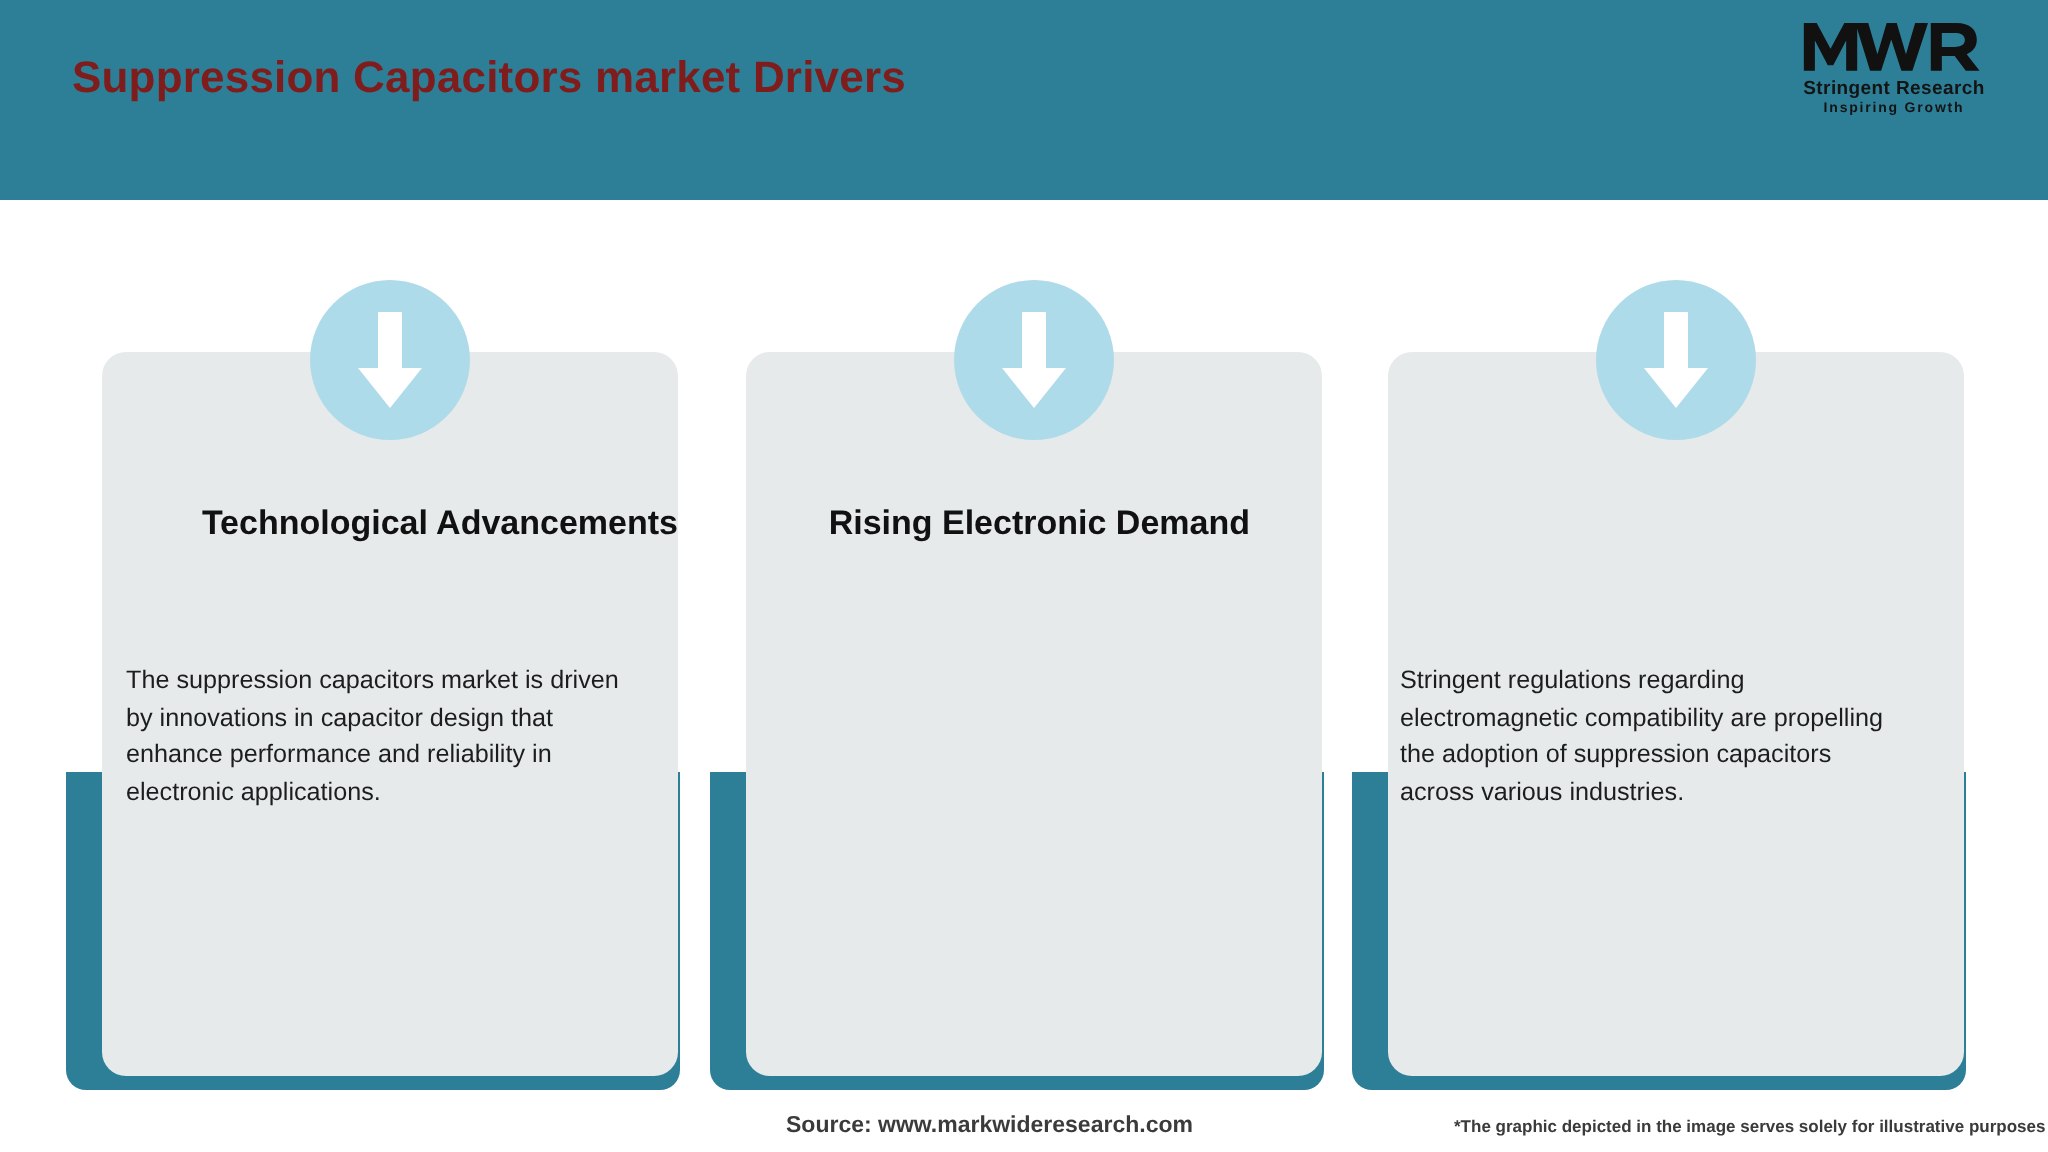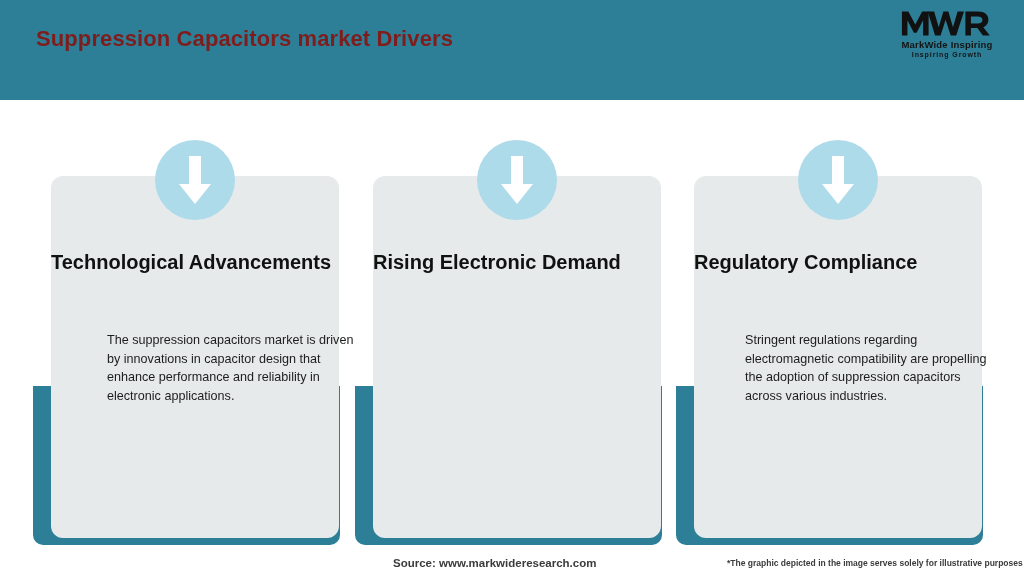--- a/index.html
+++ b/index.html
@@ -95,22 +95,22 @@
     position: absolute;
     background: #e6eaeb;
     border-radius: 12px;
     box-sizing: border-box;
   }
 
   .card-title {
     position: absolute;
     left: 0;
     width: 100%;
-    text-align: left;
-    font-size: 20px;
+    text-align: right;
+    font-size: 17px;
     font-weight: bold;
     color: #111111;
     line-height: 18px;
   }
 
   .card-body {
     position: absolute;
     font-size: 12.6px;
     color: #1d1d1d;
     line-height: 18.5px;
@@ -164,34 +164,34 @@
     <svg id="logo-mark" viewBox="0 0 200 62" xmlns="http://www.w3.org/2000/svg">
       <g fill="#111111">
 
         <path d="M2 58 L2 6 L16 6 L31 34 L46 6 L60 6 L60 58 L48 58 L48 25 L34 52 L28 52 L14 25 L14 58 Z"></path>
 
         <path d="M58 6 L72 6 L82 40 L92 6 L103 6 L113 40 L123 6 L137 6 L120 58 L108 58 L97 24 L86 58 L74 58 Z"></path>
 
         <path d="M140 58 L140 6 L168 6 C182 6 190 13 190 24 C190 32 186 37 179 40 L193 58 L178 58 L166 42 L152 42 L152 58 Z M152 17 L152 32 L166 32 C172 32 177 30 177 24.5 C177 19 172 17 166 17 Z"></path>
       </g>
     </svg>
-    <div id="logo-name">MarkWide Inspiring</div>
+    <div id="logo-name">Stringent Research</div>
     <div id="logo-tagline">Inspiring Growth</div>
   </div>
 
   <div class="driver-group">
     <div class="frame" style="left:33px; top:386px; width:307px; height:159px;"></div>
     <div class="card" style="left:51px; top:176px; width:288px; height:362px;"></div>
     <div class="badge" style="left:155px; top:140px;">
       <svg width="40" height="52" viewBox="0 0 40 52" xmlns="http://www.w3.org/2000/svg">
         <path d="M14 2 L26 2 L26 30 L36 30 L20 50 L4 30 L14 30 Z" fill="#ffffff"></path>
       </svg>
     </div>
     <div class="card-title" style="left:51px; width:288px; top:253px;">Technological Advancements</div>
-    <div class="card-body" style="left:63px; top:331px; width:262px;margin-left:44px;">The suppression capacitors market is driven by innovations in capacitor design that enhance performance and reliability in electronic applications.</div>
+    <div class="card-body" style="left:63px; top:331px; width:262px;">The suppression capacitors market is driven by innovations in capacitor design that enhance performance and reliability in electronic applications.</div>
   </div>
 
   <div class="driver-group">
     <div class="frame" style="left:355px; top:386px; width:307px; height:159px;"></div>
     <div class="card" style="left:373px; top:176px; width:288px; height:362px;"></div>
     <div class="badge" style="left:477px; top:140px;">
       <svg width="40" height="52" viewBox="0 0 40 52" xmlns="http://www.w3.org/2000/svg">
         <path d="M14 2 L26 2 L26 30 L36 30 L20 50 L4 30 L14 30 Z" fill="#ffffff"></path>
       </svg>
     </div>
@@ -199,20 +199,19 @@
   </div>
 
   <div class="driver-group">
     <div class="frame" style="left:676px; top:386px; width:307px; height:159px;"></div>
     <div class="card" style="left:694px; top:176px; width:288px; height:362px;"></div>
     <div class="badge" style="left:798px; top:140px;">
       <svg width="40" height="52" viewBox="0 0 40 52" xmlns="http://www.w3.org/2000/svg">
         <path d="M14 2 L26 2 L26 30 L36 30 L20 50 L4 30 L14 30 Z" fill="#ffffff"></path>
       </svg>
     </div>
-    <div class="card-title" style="left:694px; width:288px; top:253px;">Regulatory Compliance</div>
-    <div class="card-body" style="left:700px; top:331px; width:252px;margin-left:45px;">Stringent regulations regarding electromagnetic compatibility are propelling the adoption of suppression capacitors across various industries.</div>
+    <div class="card-body" style="left:700px; top:331px; width:252px;">Stringent regulations regarding electromagnetic compatibility are propelling the adoption of suppression capacitors across various industries.</div>
   </div>
 
   <div id="disclaimer-text">*The graphic depicted in the image serves solely for illustrative purposes</div>
   <div id="source-text">Source: www.markwideresearch.com</div>
 
 </div>
 
 </body></html>

